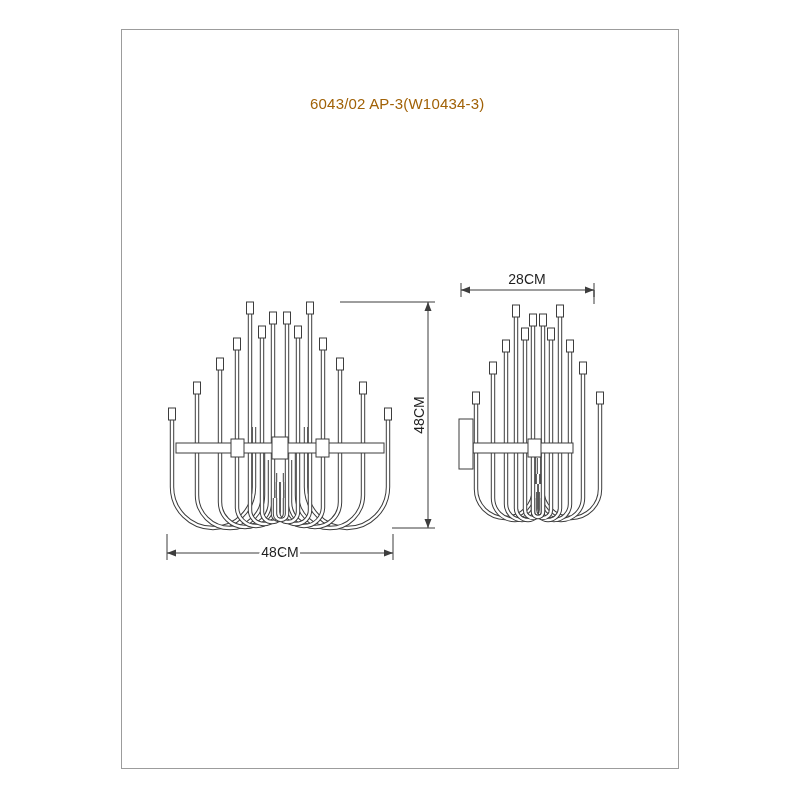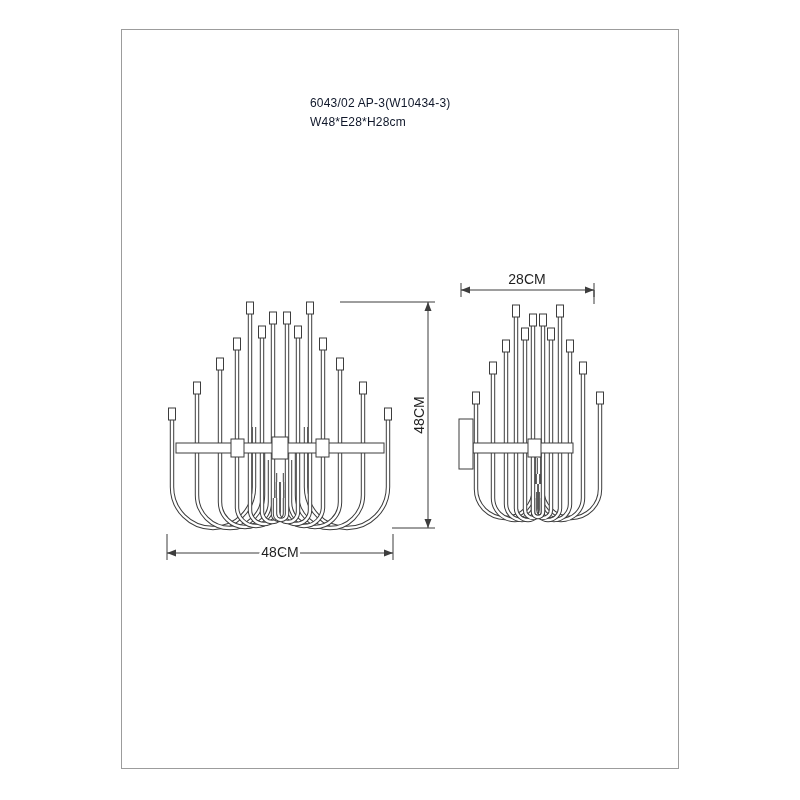--- a/index.html
+++ b/index.html
@@ -3,38 +3,37 @@
 <meta charset="utf-8">
 <style>
   html,body{margin:0;padding:0;background:#ffffff;}
   body{width:800px;height:800px;position:relative;font-family:"Liberation Sans",sans-serif;overflow:hidden;}
   .page-frame{
     position:absolute;left:121px;top:29px;width:558px;height:740px;
     border:1px solid #9c9c9c;background:#ffffff;box-sizing:border-box;
   }
   .product-info{
     position:absolute;left:310px;top:94px;
-    font-size:12px;line-height:19px;color:#0f172a;letter-spacing:0.2px;
+    font-size:15px;line-height:19px;color:#a16207;letter-spacing:0.2px;
     white-space:nowrap;
   }
   svg.drawing{position:absolute;left:0;top:0;}
   text.dim-label{
     font-family:"Liberation Sans",sans-serif;
     font-size:14px;fill:#1f1f1f;
     paint-order:stroke;stroke:#ffffff;stroke-width:5px;stroke-linejoin:round;
   }
 </style>
 </head>
 <body>
 
 <div class="page-frame"></div>
 
 <div class="product-info">
   <div>6043/02 AP-3(W10434-3)</div>
-  <div>W48*E28*H28cm</div>
 </div>
 
 <svg class="drawing" width="800" height="800" viewBox="0 0 800 800">
 
   <g id="front-arms">
       <path d="M 172 420 L 172 487 A 41 41 0 0 0 254 487 L 254 427" fill="none" stroke="#3d3d3d" stroke-width="4.4"></path>
       <path d="M 172 420 L 172 487 A 41 41 0 0 0 254 487 L 254 427" fill="none" stroke="#ffffff" stroke-width="2.4"></path>
       <rect x="168.5" y="408" width="7" height="12" fill="#ffffff" stroke="#3d3d3d" stroke-width="1"></rect>
       <path d="M 388 420 L 388 487 A 41 41 0 0 1 306 487 L 306 427" fill="none" stroke="#3d3d3d" stroke-width="4.4"></path>
       <path d="M 388 420 L 388 487 A 41 41 0 0 1 306 487 L 306 427" fill="none" stroke="#ffffff" stroke-width="2.4"></path>

